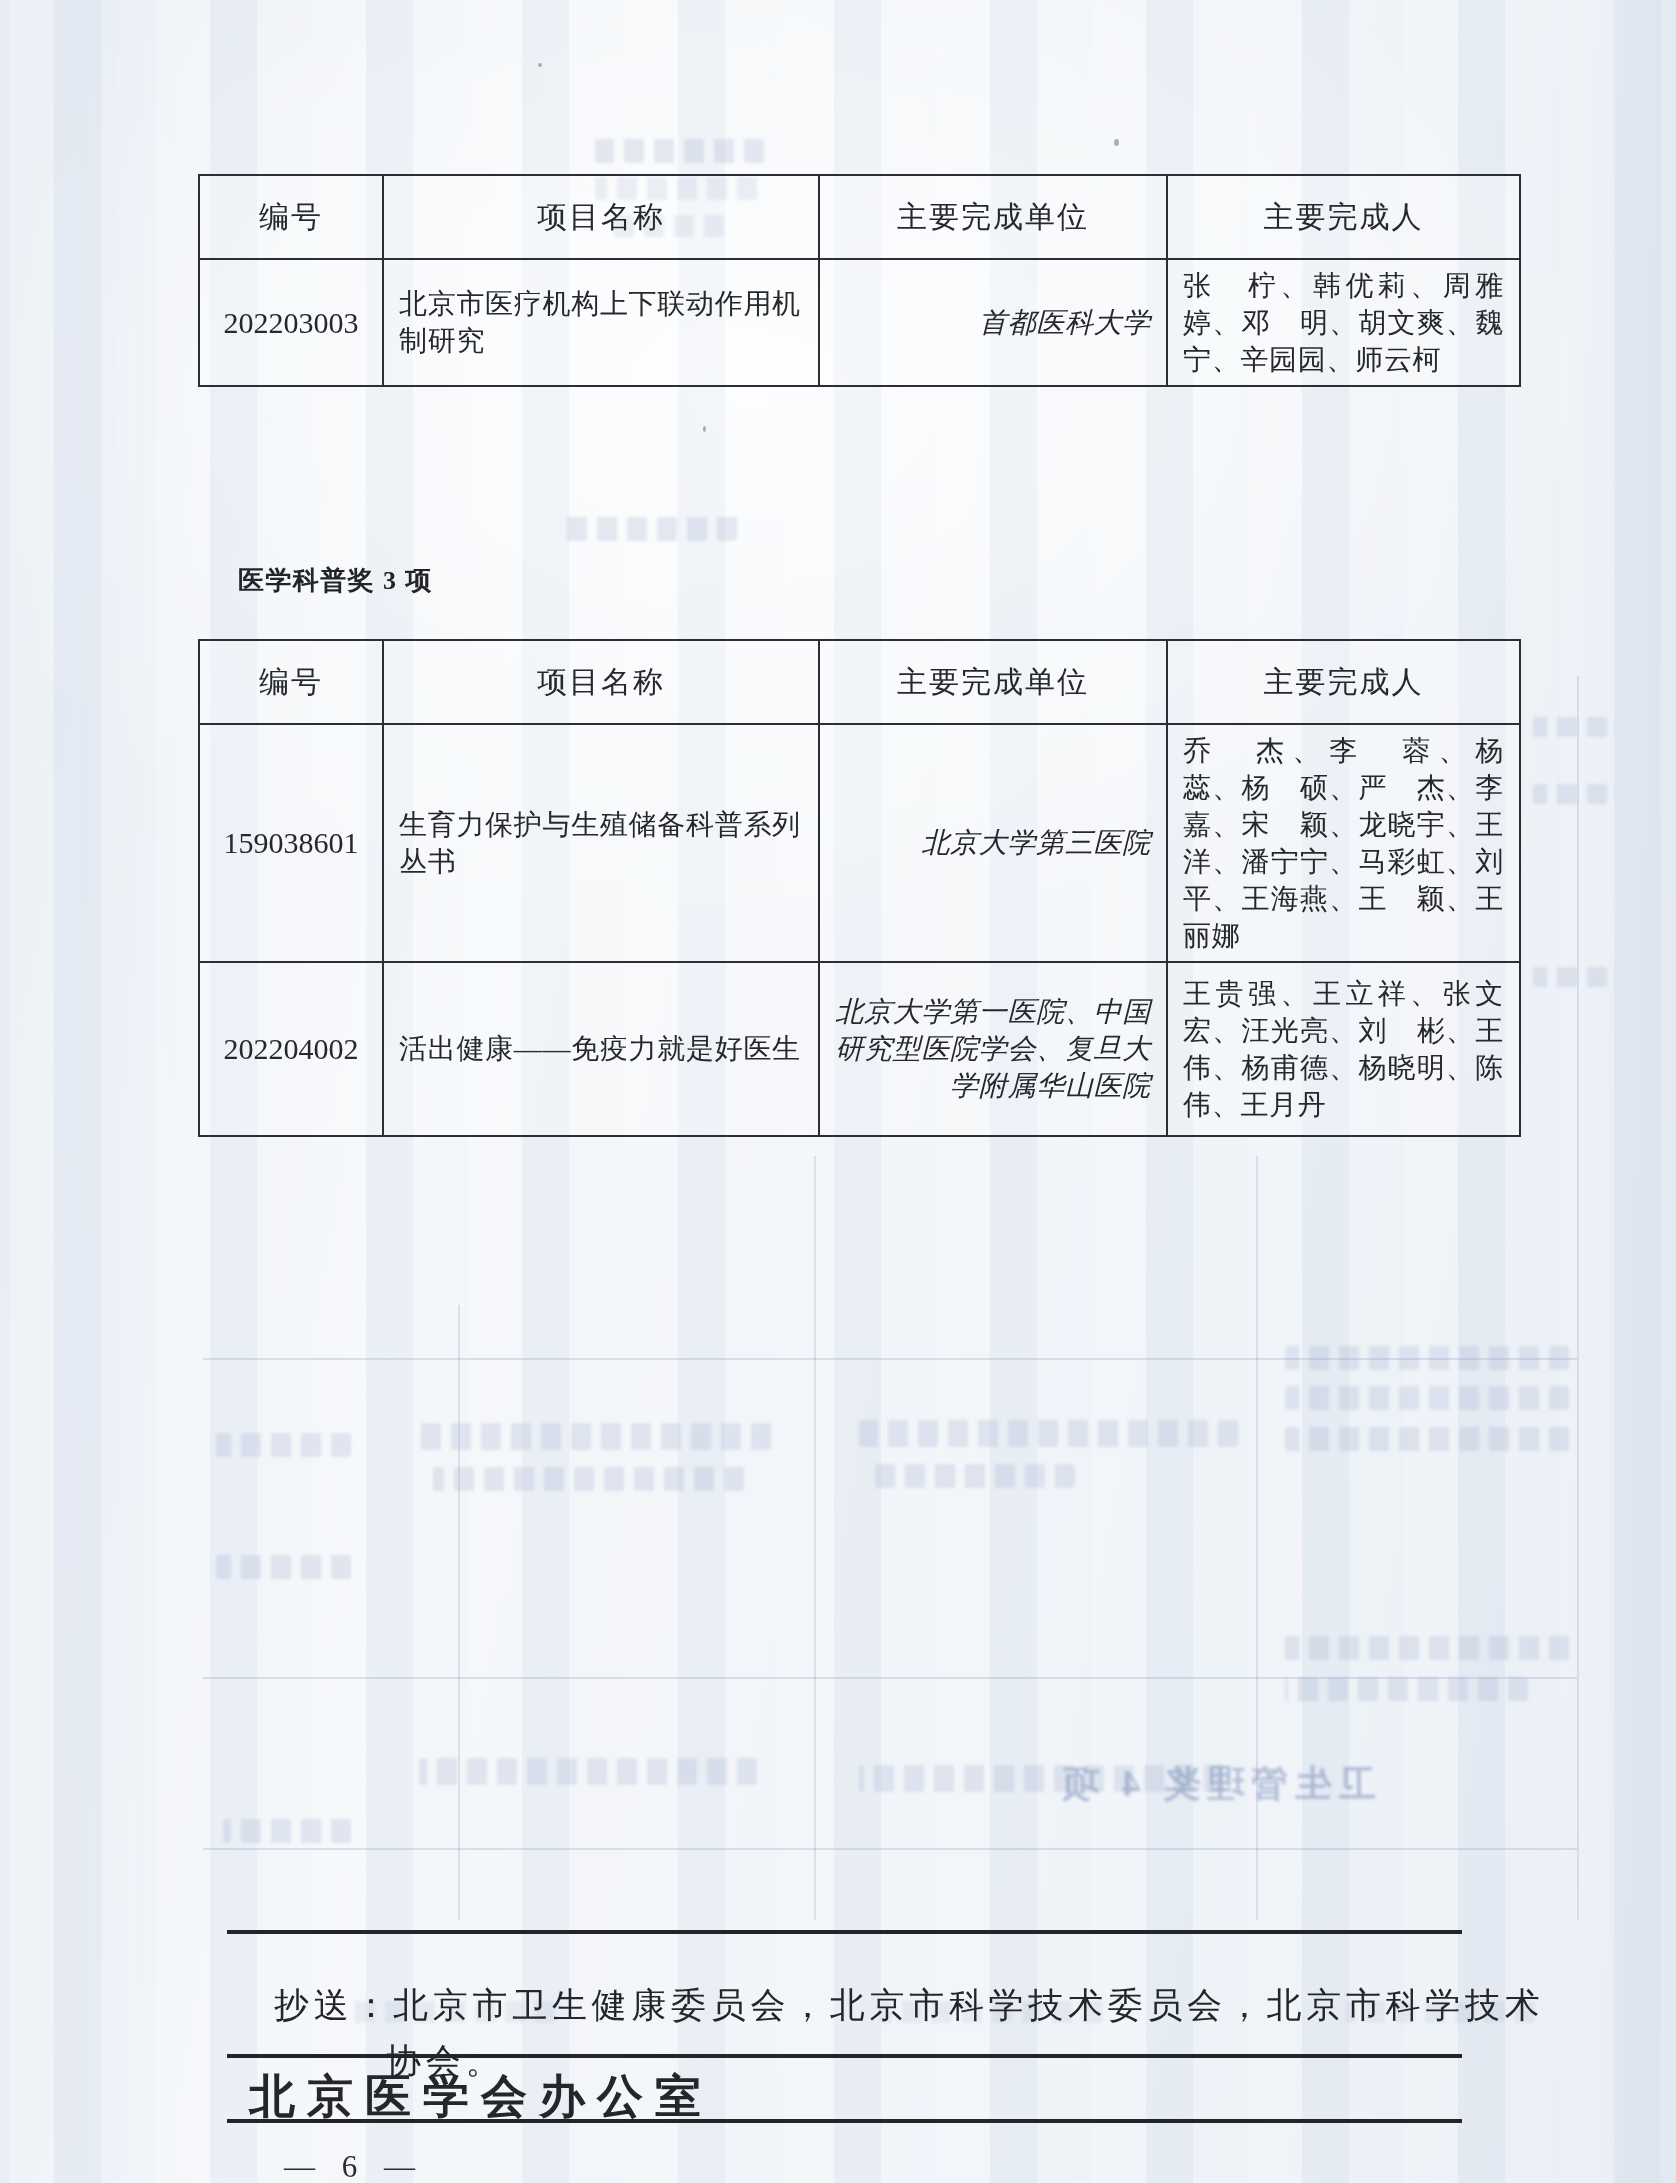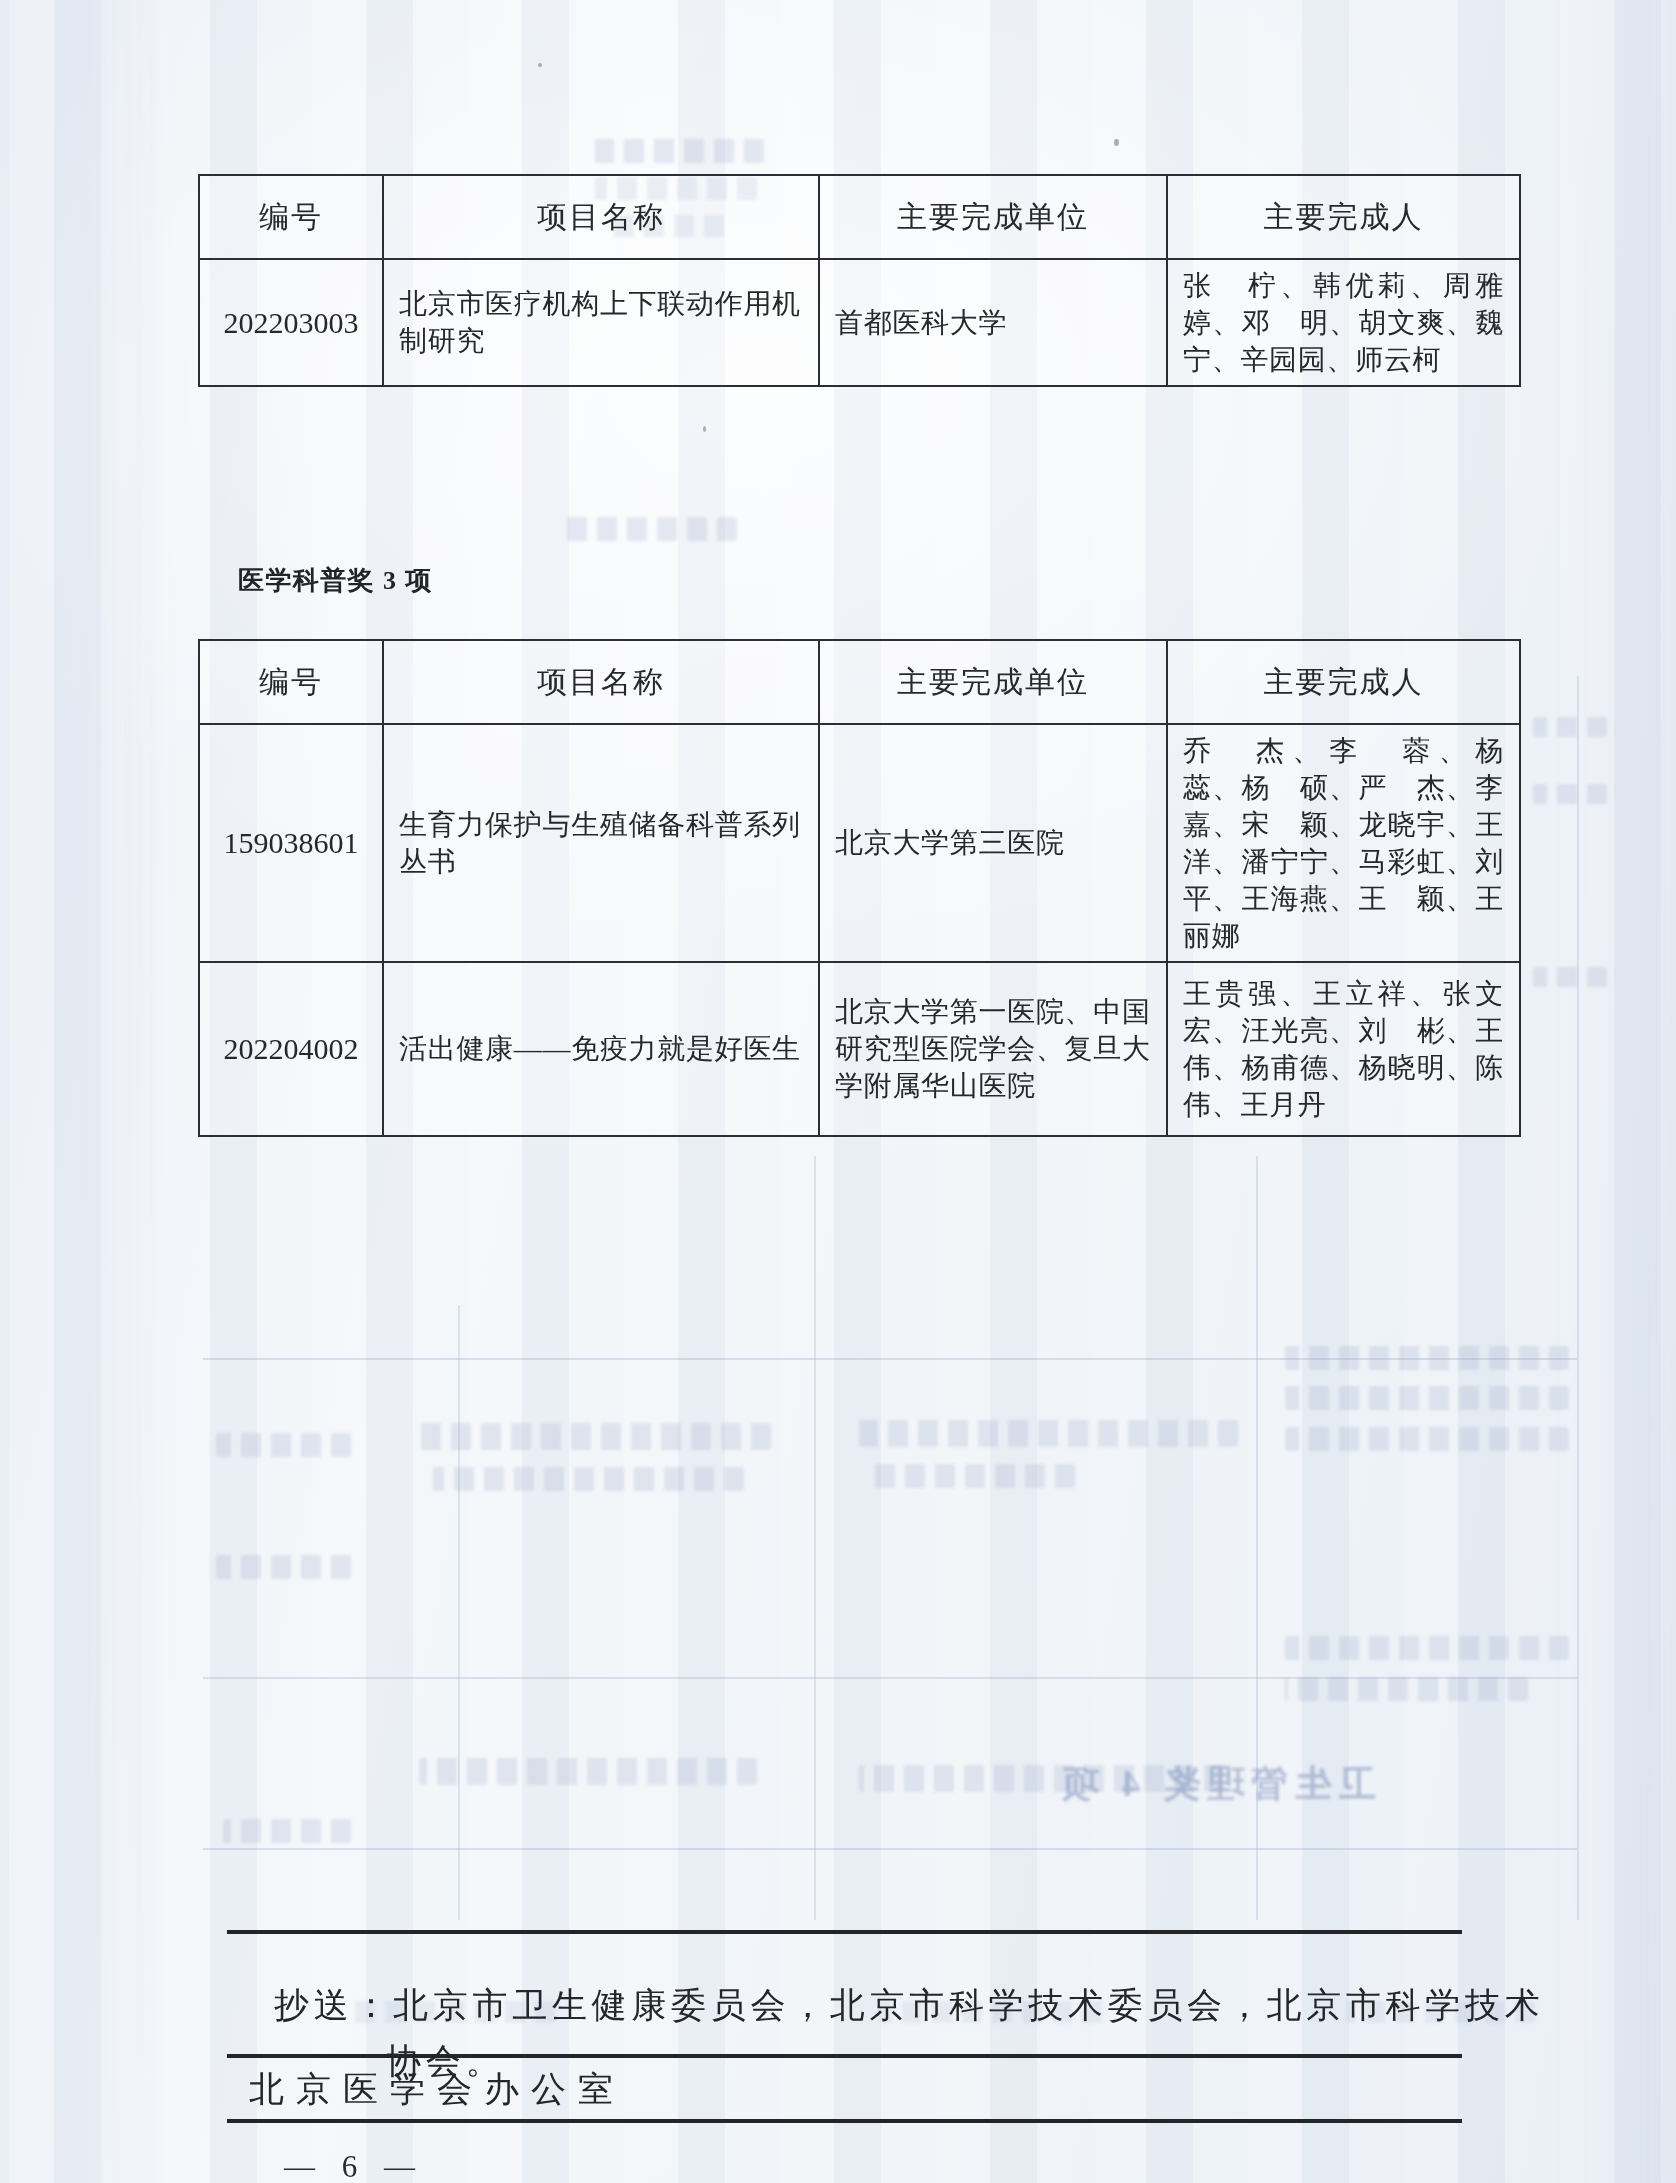--- a/index.html
+++ b/index.html
@@ -67,21 +67,21 @@
     border-bottom-width:2.7px;
   }
   .award-table td{
     font-size:28px;
     line-height:37px;
     letter-spacing:0.7px;
     padding:6.8px 15px;
   }
   .award-table td.c-id{text-align:center;font-size:30px;letter-spacing:0;}
   .award-table td.c-name{text-align:left;}
-  .award-table td.c-unit{text-align:left;}
+  .award-table td.c-unit{text-align:right;font-style:italic;}
   .award-table td.c-people{text-align:justify;text-justify:inter-character;}
   #table1{left:198px;top:174px;}
   #table2{left:198px;top:639px;}
   #table1 .row-a{height:111px;}
   #table1 .row-b{height:89px;}
   #table2 .row-a{height:187px;}
   #table2 .row-b{height:174px;}
   #table2 .row-c{height:73px;}
 
   
@@ -97,21 +97,21 @@
   #rule2{top:2054px;}
   #rule3{top:2119px;}
   .cc-block{
     position:absolute;left:274px;top:1943px;width:1197px;
     font-size:35px;line-height:56px;letter-spacing:4.7px;
     padding-left:112px;text-indent:-112px;
     color:#242629;
   }
   .issuer{
     position:absolute;left:249px;top:2066px;
-    font-size:35px;letter-spacing:12px;color:#242629;white-space:nowrap;
+    font-size:46px;letter-spacing:12px;color:#242629;white-space:nowrap;font-weight:bold;
   }
   .print-date{
     position:absolute;right:218px;top:2066px;
     font-size:35px;letter-spacing:4px;color:#242629;white-space:nowrap;
   }
   .page-number{
     position:absolute;left:284px;top:2149px;
     font-size:31px;letter-spacing:9.5px;color:#2a2c30;white-space:nowrap;
   }
 </style>

